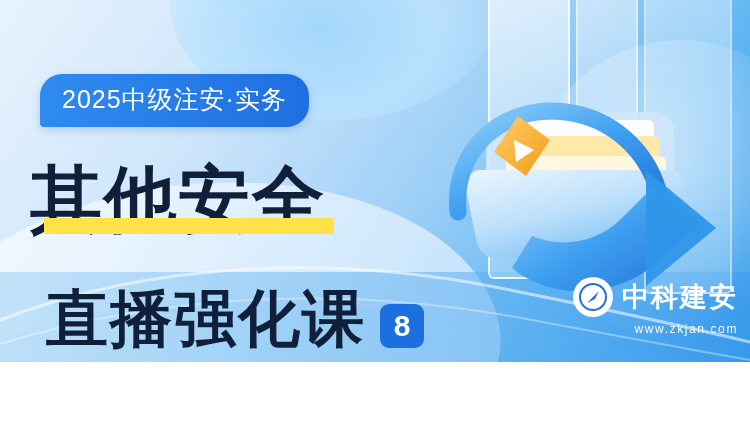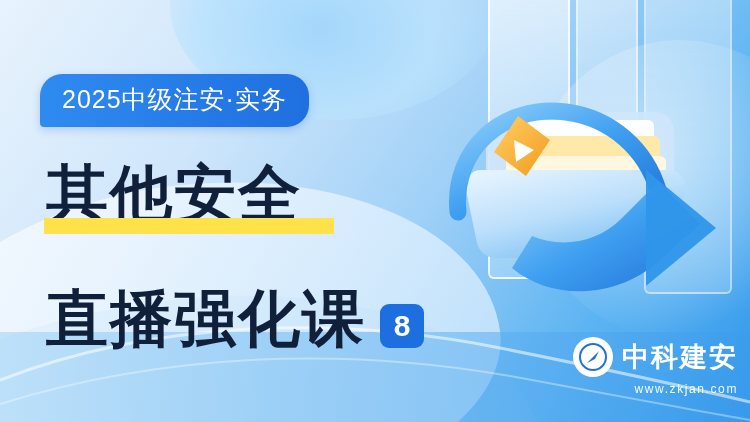--- a/index.html
+++ b/index.html
@@ -3,21 +3,21 @@
 <meta charset="utf-8">
 <style>
   html, body {
     margin: 0;
     padding: 0;
     background: #ffffff;
   }
   .banner {
     position: relative;
     width: 750px;
-    height: 422px;
+    height: 362px;
     overflow: hidden;
     font-family: "Liberation Sans", sans-serif;
     background: linear-gradient(125deg, #e8f3fd 0%, #cfe6fb 28%, #9fd0f7 55%, #5db4f2 78%, #2f96ea 100%);
   }
 
   
   .bg-wave-light {
     position: absolute;
     left: -120px;
     top: 185px;
@@ -104,23 +104,23 @@
     color: #ffffff;
     font-size: 25px;
     letter-spacing: 1px;
     font-family: "Liberation Sans", sans-serif;
     font-weight: normal;
     white-space: nowrap;
     box-shadow: 0 3px 8px rgba(20,90,180,0.22);
   }
   .headline-1 {
     position: absolute;
-    left: 46px;
+    left: 30px;
     top: 152px;
-    font-size: 62px;
+    font-size: 72px;
     font-weight: bold;
     color: #10203a;
     letter-spacing: 2px;
     white-space: nowrap;
     font-family: Liberation Sans, sans-serif;
   }
   .underline-highlight {
     position: absolute;
     left: 44px;
     top: 218px;

